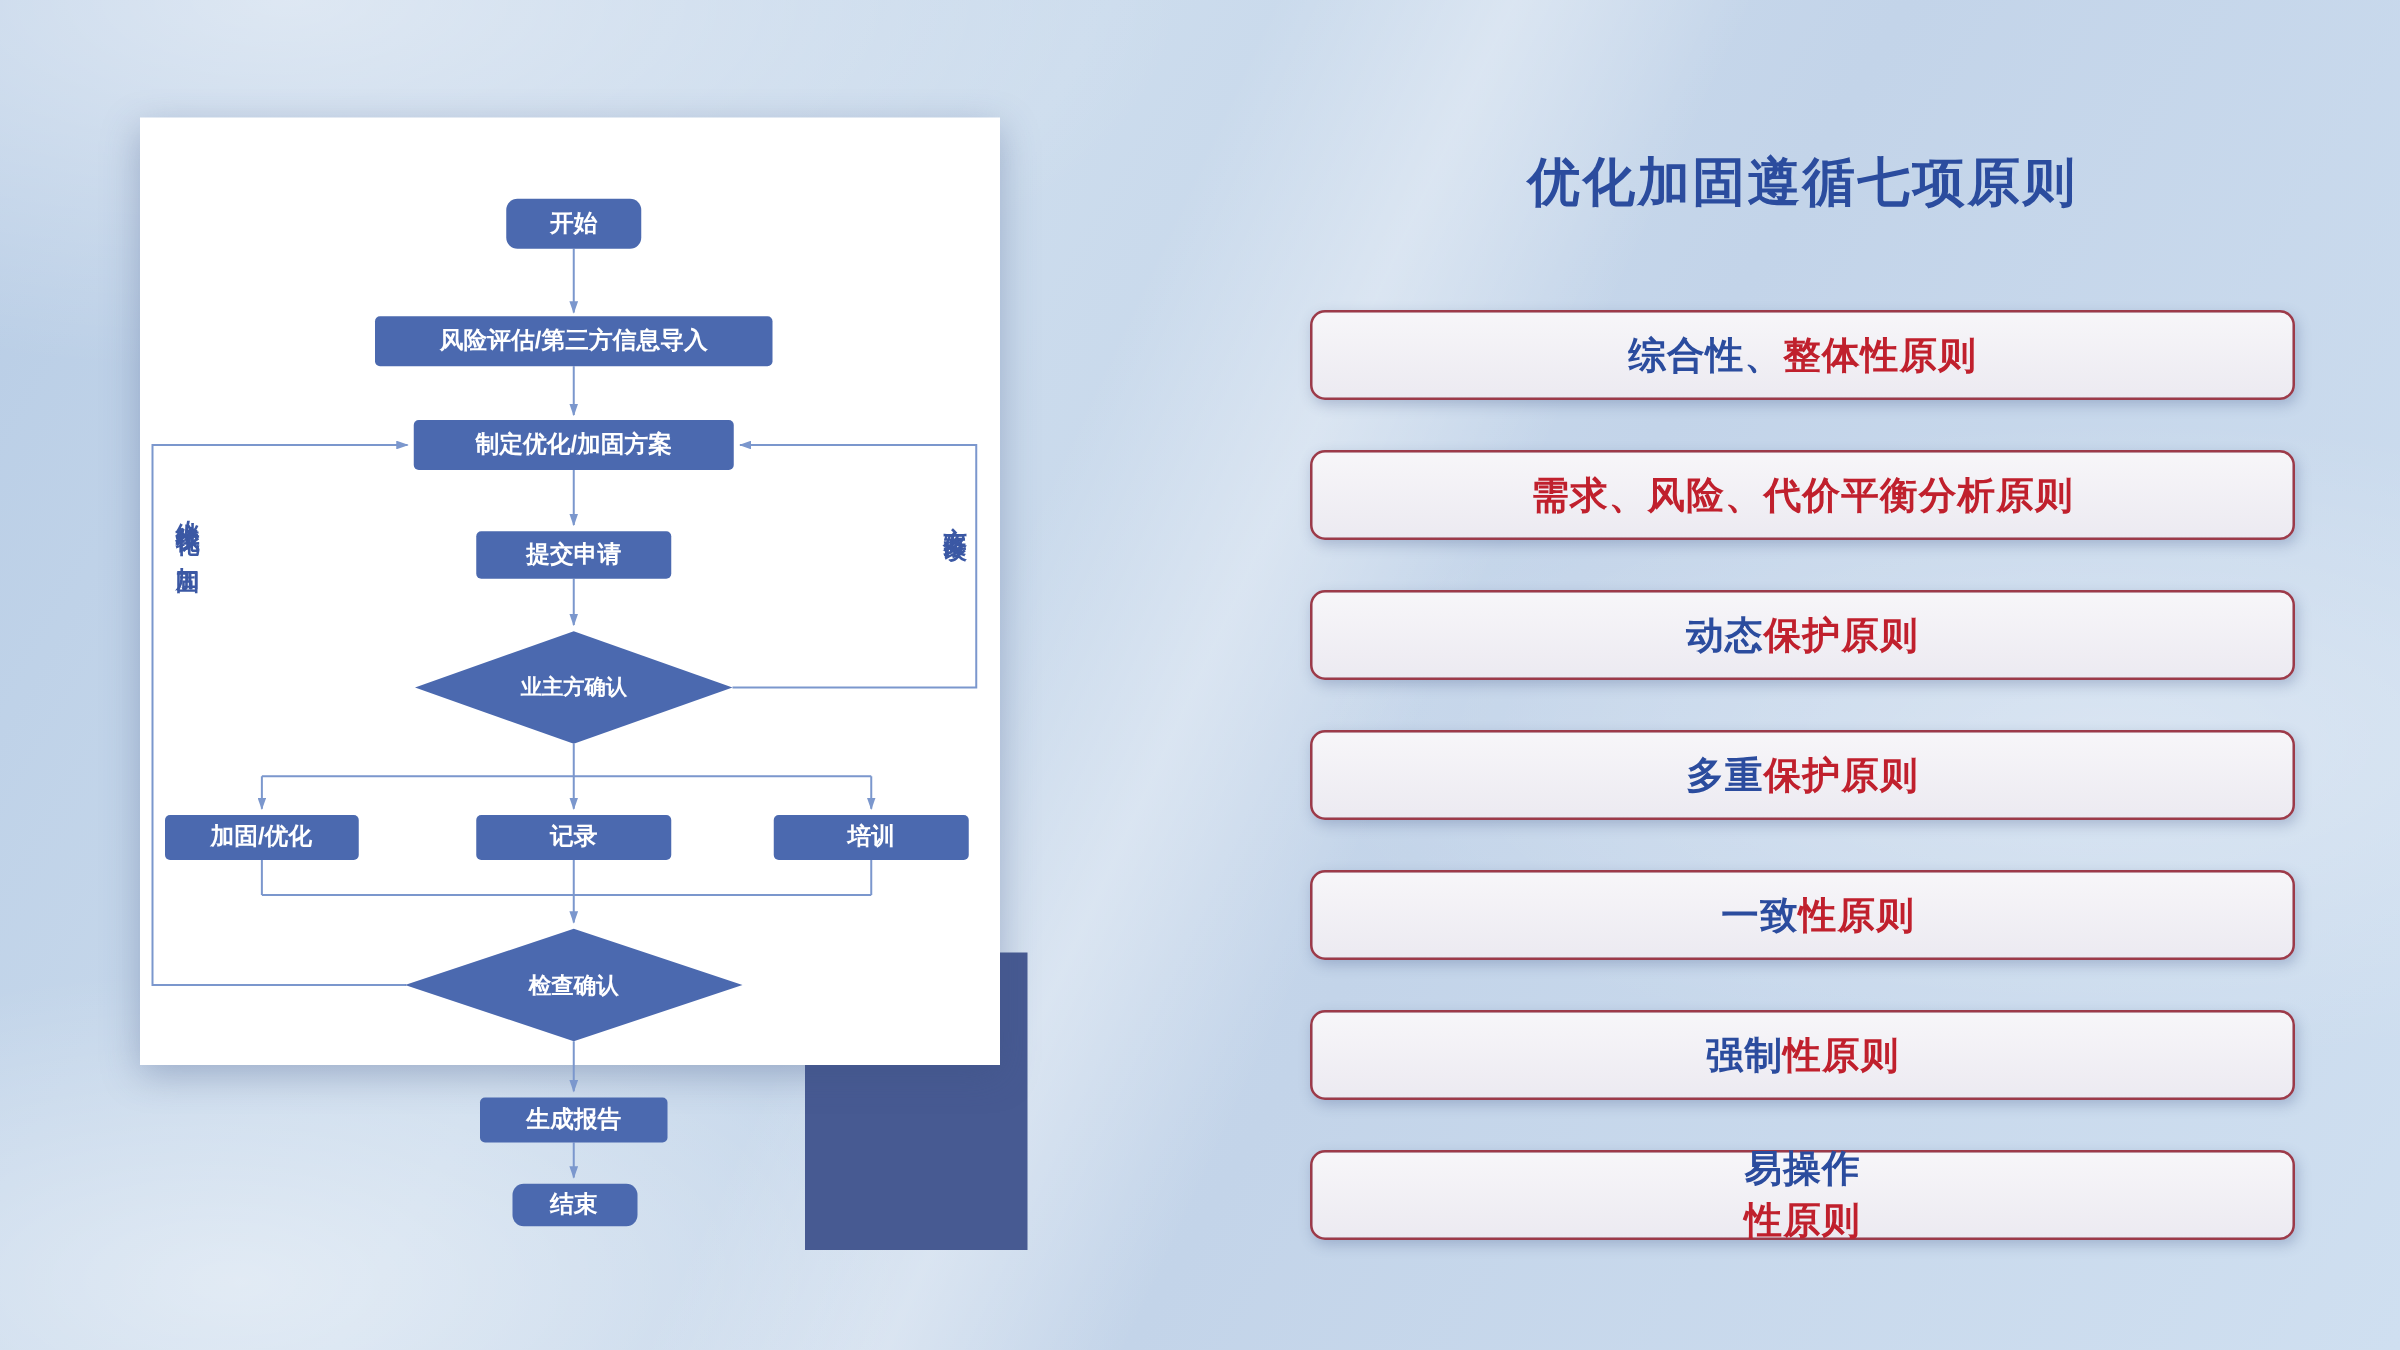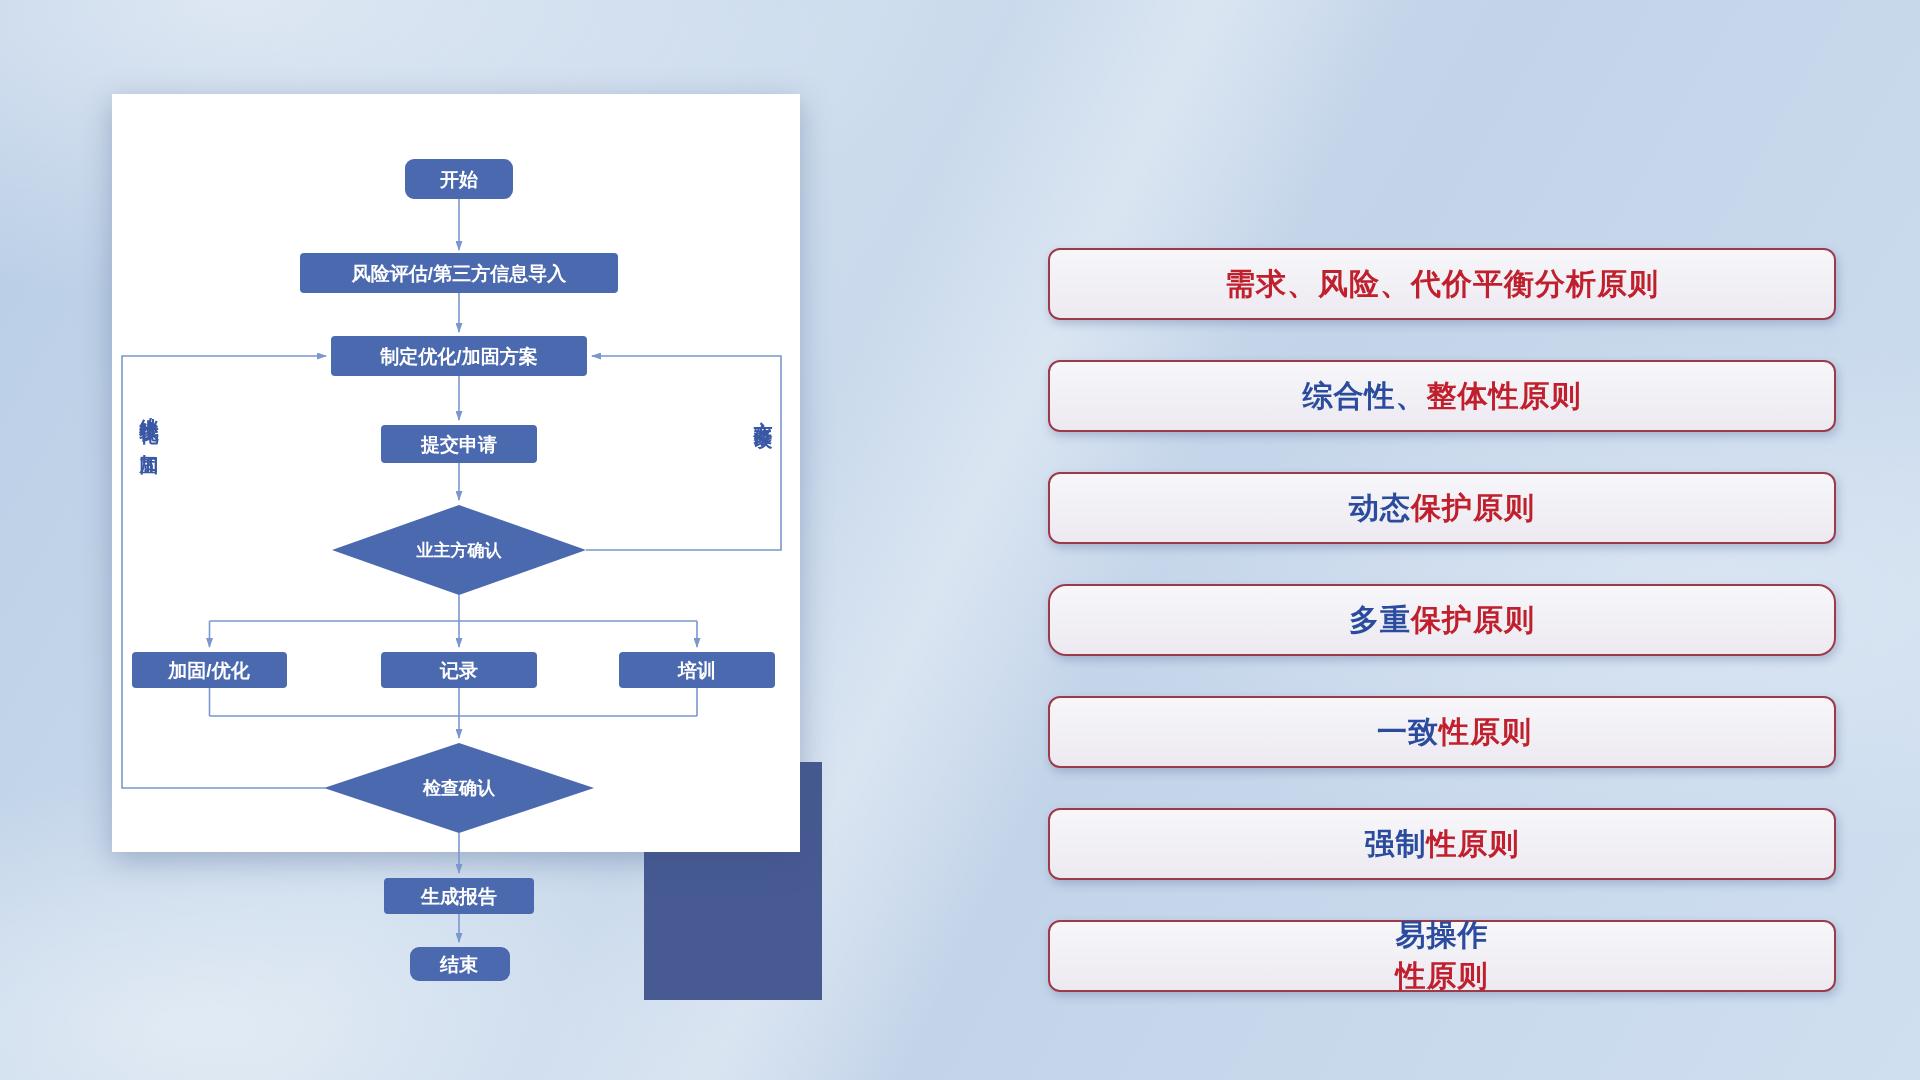--- a/index.html
+++ b/index.html
@@ -116,33 +116,34 @@
         <text x="347" y="694" dominant-baseline="central" font-size="18">检查确认</text>
         <text x="347" y="802" dominant-baseline="central" font-size="19">生成报告</text>
         <text x="347" y="870" dominant-baseline="central" font-size="19">结束</text>
       </g>
     </svg>
 
     <div class="vlabel vlabel-left">继续优化/加固</div>
     <div class="vlabel vlabel-right">方案修改</div>
   </div>
 
+  <div class="principles-title">优化加固遵循七项原则</div>
   <div class="principles-list">
-      <div class="principle-card" style="border-color: rgb(156, 58, 73);">
-        <span style="color: rgb(192, 32, 45);">需求、风险、代价平衡分析原则</span>
-      </div>
       <div class="principle-card" style="border-color: rgb(156, 58, 73);">
         <span style="color: rgb(43, 76, 158);">综合性、</span>
         <span style="color: rgb(192, 32, 45);">整体性原则</span>
       </div>
       <div class="principle-card" style="border-color: rgb(156, 58, 73);">
+        <span style="color: rgb(192, 32, 45);">需求、风险、代价平衡分析原则</span>
+      </div>
+      <div class="principle-card" style="border-color: rgb(156, 58, 73);">
         <span style="color: rgb(43, 76, 158);">动态</span>
         <span style="color: rgb(192, 32, 45);">保护原则</span>
       </div>
-      <div class="principle-card" style="border-color: rgb(156, 58, 73); border-radius: 18px;">
+      <div class="principle-card" style="border-color: rgb(156, 58, 73);">
         <span style="color: rgb(43, 76, 158);">多重</span>
         <span style="color: rgb(192, 32, 45);">保护原则</span>
       </div>
       <div class="principle-card" style="border-color: rgb(156, 58, 73); padding-left: 25px;">
         <span style="color: rgb(43, 76, 158);">一致</span>
         <span style="color: rgb(192, 32, 45);">性原则</span>
       </div>
       <div class="principle-card" style="border-color: rgb(156, 58, 73);">
         <span style="color: rgb(43, 76, 158);">强制</span>
         <span style="color: rgb(192, 32, 45);">性原则</span>

